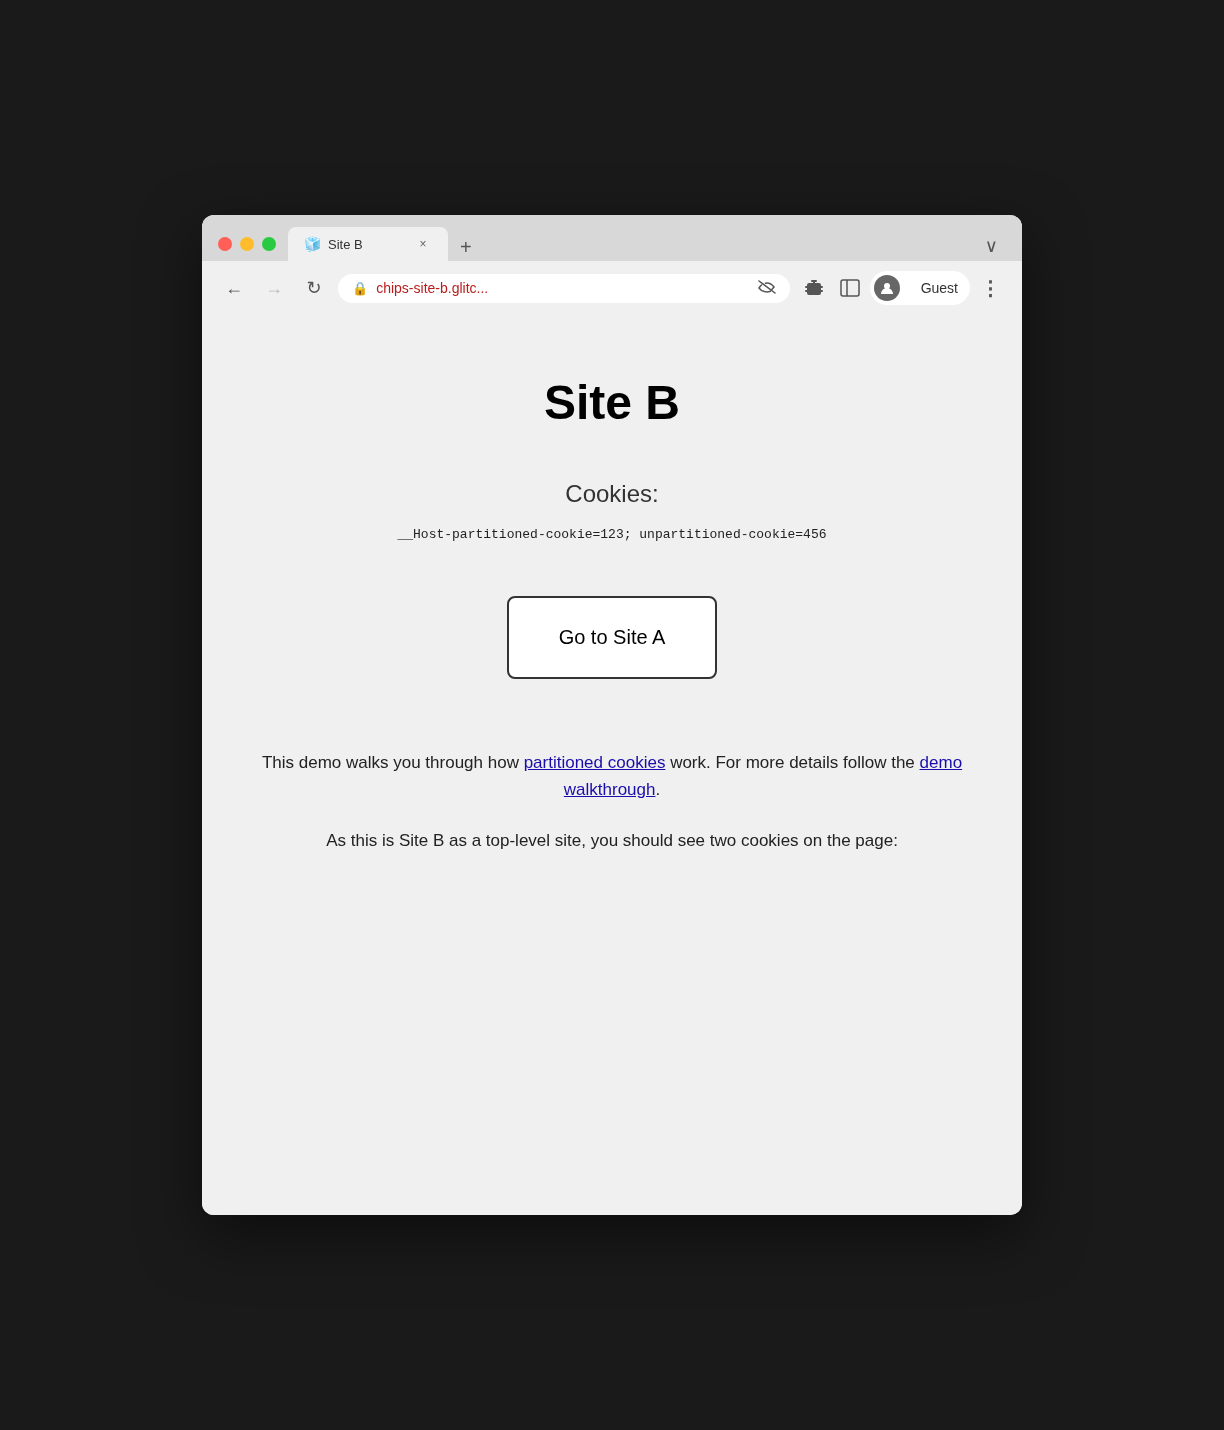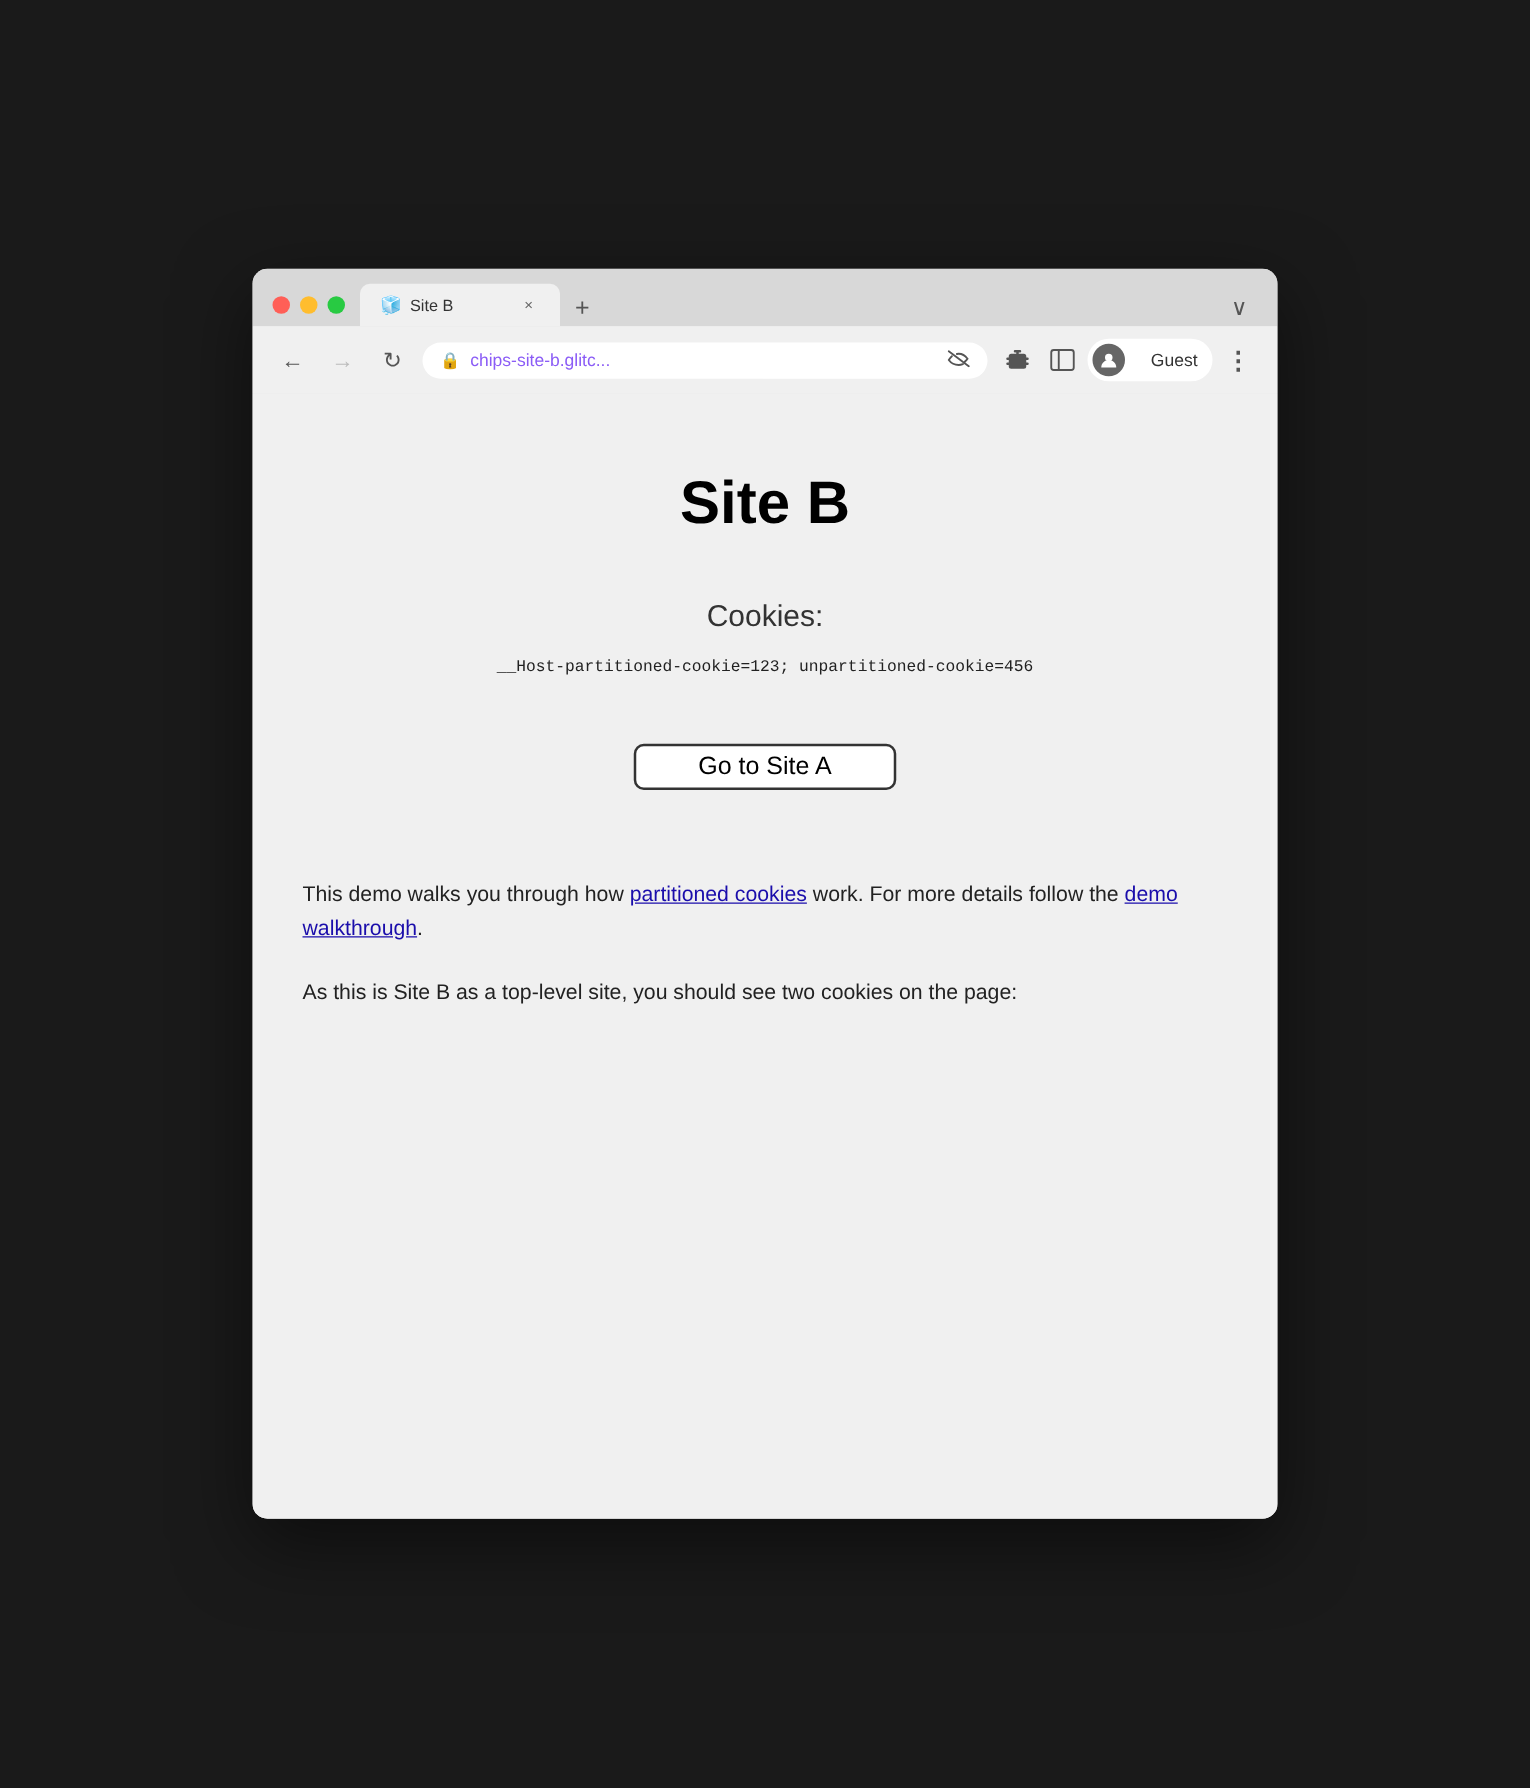--- a/index.html
+++ b/index.html
@@ -161,21 +161,21 @@
       color: #333;
     }
 
     .address-bar .lock-icon {
       color: #555;
       font-size: 13px;
     }
 
     .address-text {
       flex: 1;
-      color: #8b5cf6;
+      color: #b91c1c;
     }
 
     .nav-actions {
       display: flex;
       align-items: center;
       gap: 4px;
     }
 
     .nav-action-btn {
       background: transparent;
@@ -251,37 +251,38 @@
       margin-bottom: 30px;
       line-height: 1.6;
     }
 
     .go-to-site-btn {
       display: block;
       margin: 0 auto;
       background: #fff;
       border: 2px solid #333;
       border-radius: 8px;
-      padding: 5px 50px;
+      padding: 28px 50px;
       font-size: 20px;
       font-weight: 500;
       color: #000;
       cursor: pointer;
       margin-bottom: 70px;
     }
 
     .description-section {
       font-size: 17px;
       color: #222;
       line-height: 1.6;
       max-width: 100%;
     }
 
     .description-para {
       margin-bottom: 24px;
+      text-align: center;
     }
 
     .link {
       color: #1a0dab;
       text-decoration: underline;
       cursor: pointer;
     }
 
     .bullet-list {
       list-style: disc;

